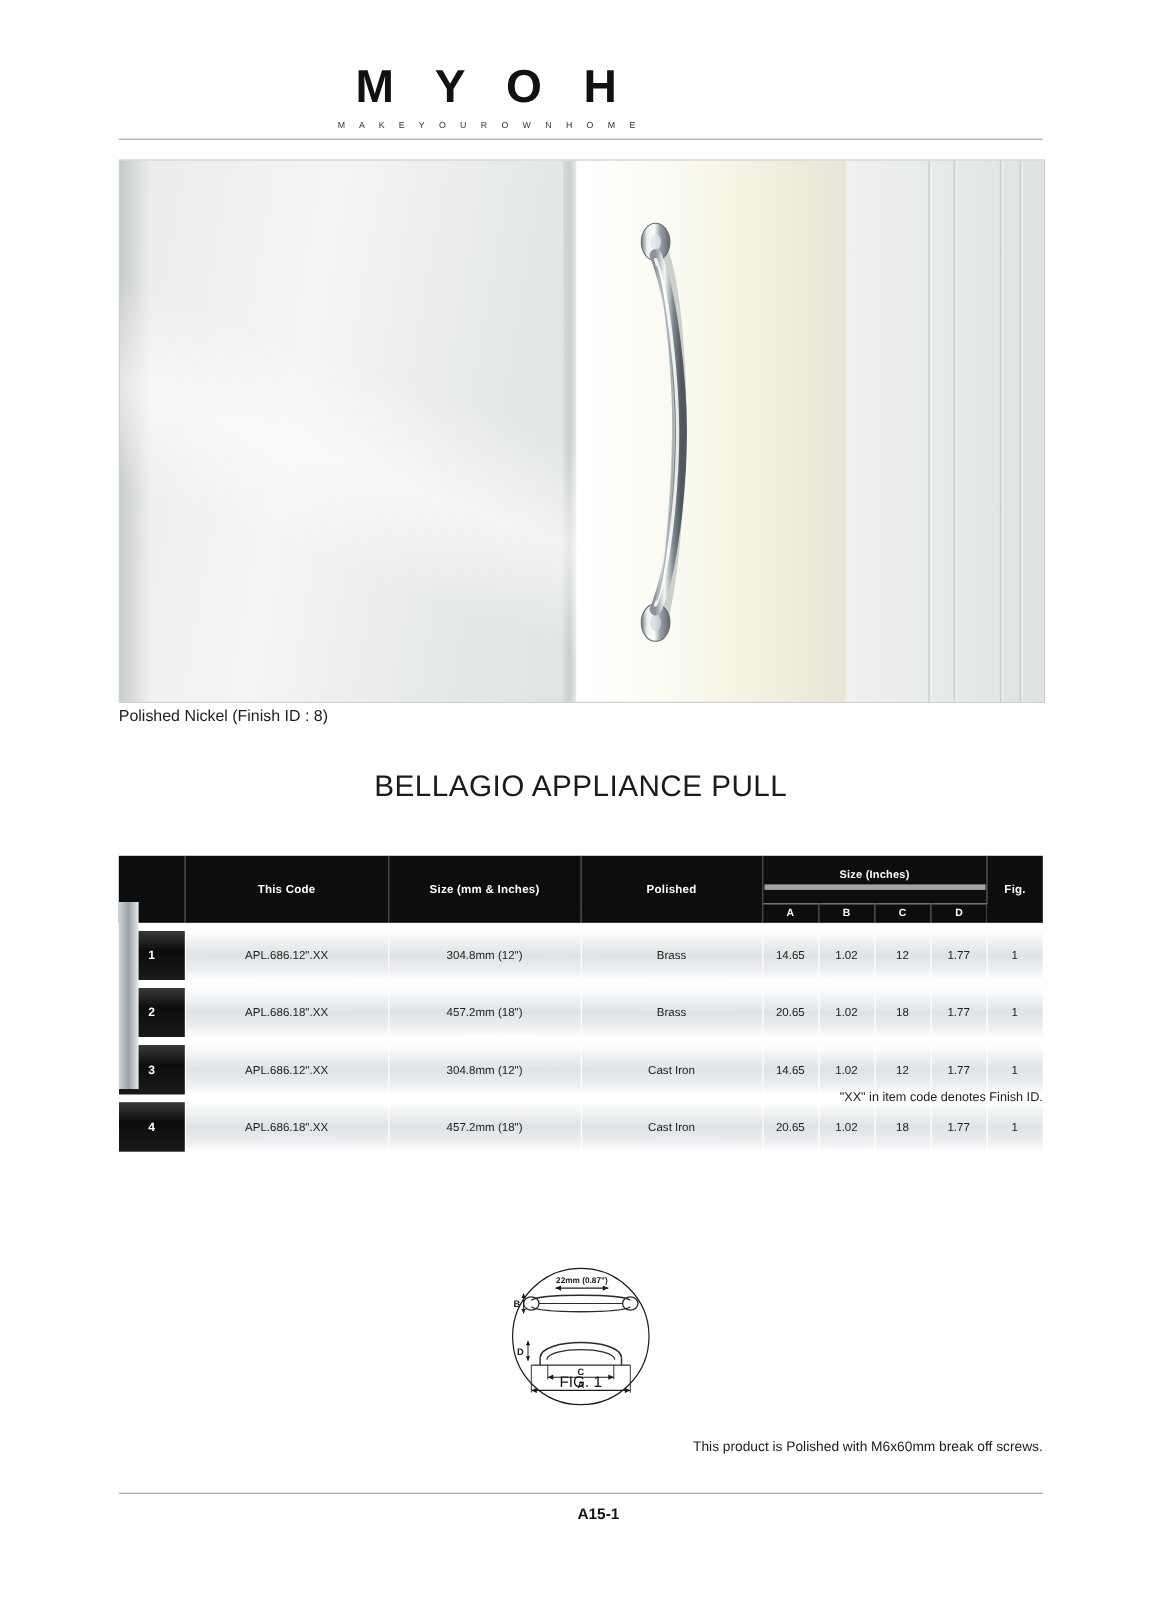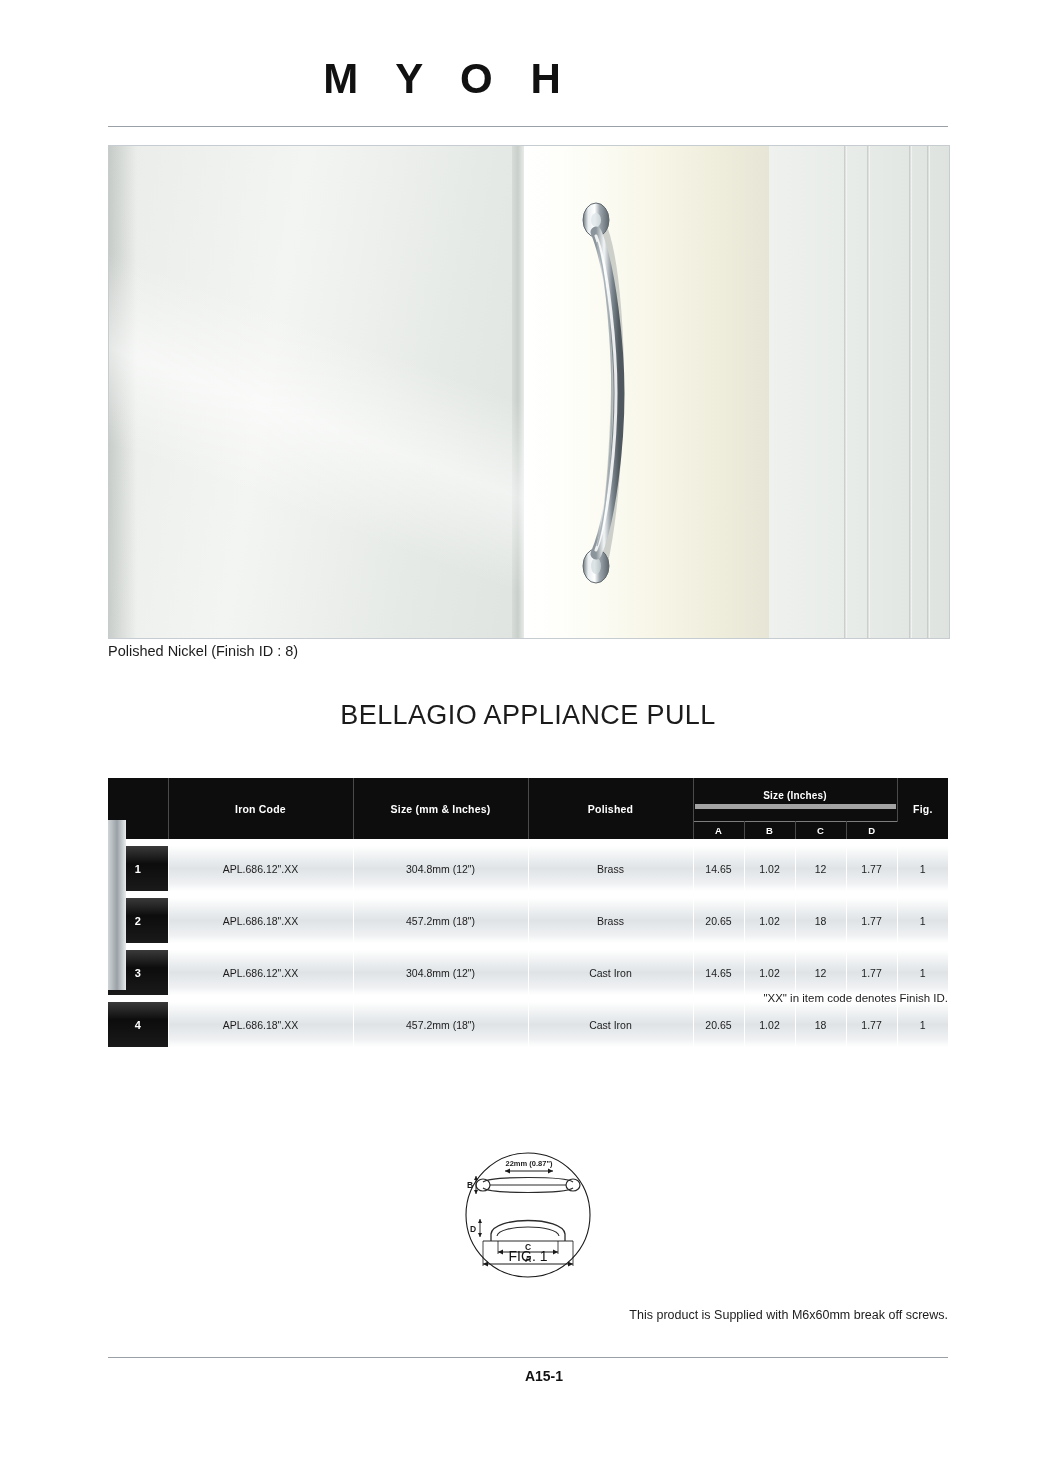--- a/index.html
+++ b/index.html
@@ -239,20 +239,21 @@
     font-weight: bold;
     color: #111;
     padding-left: 16px;
   }
 </style>
 </head>
 <body>
 
 <div class="logo-block">
   <div class="logo-main">M Y O H</div>
+  <div class="logo-sub">M A K E   Y O U R   O W N   H O M E</div>
 </div>
 <div class="header-rule"></div>
 
 <div class="photo-frame">
   <div class="photo-inner">
     <div class="panel-left"></div>
     <div class="panel-left-edge"></div>
     <div class="panel-center"></div>
     <div class="panel-right"></div>
     <div class="groove g1"></div>
@@ -307,21 +308,21 @@
       <col style="width:165px">
       <col style="width:51px">
       <col style="width:51px">
       <col style="width:51px">
       <col style="width:51px">
       <col style="width:51px">
     </colgroup>
     <thead class="hdr">
       <tr class="main">
         <th rowspan="2"></th>
-        <th rowspan="2">Iron Code</th>
+        <th rowspan="2">This Code</th>
         <th rowspan="2">Size (mm &amp; Inches)</th>
         <th rowspan="2">Polished</th>
         <th colspan="4">
           <span class="sizegrp-label">Size (Inches)</span>
         </th>
         <th rowspan="2">Fig.</th>
       </tr>
       <tr class="sub">
         <th>A</th>
         <th>B</th>
@@ -438,17 +439,17 @@
     <polygon points="70,124 75,121.6 75,126.4" fill="#1a1a1a"></polygon>
     <polygon points="160,124 155,121.6 155,126.4" fill="#1a1a1a"></polygon>
     <text x="115" y="122" font-family="Liberation Sans, sans-serif" font-size="8.5" font-weight="bold" fill="#1a1a1a" text-anchor="middle">A</text>
     <line x1="70" y1="101" x2="70" y2="126" stroke="#1a1a1a" stroke-width="0.8"></line>
     <line x1="160" y1="101" x2="160" y2="126" stroke="#1a1a1a" stroke-width="0.8"></line>
   </svg>
 </div>
 <div class="fig-caption">FIG. 1</div>
 
 <div class="screw-notes">
-  <div>This product is Supplied with M6x60mm break off screws.</div>
+  <div>This product is Polished with M6x60mm break off screws.</div>
 </div>
 
 <div class="footer-rule"></div>
 <div class="page-num">A15-1</div>
 
 </body></html>

